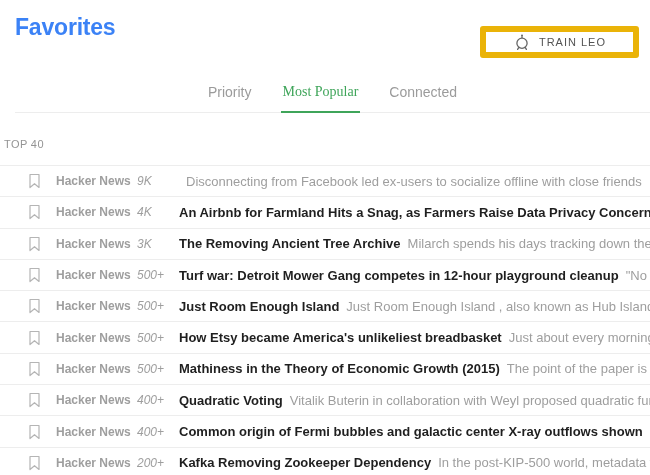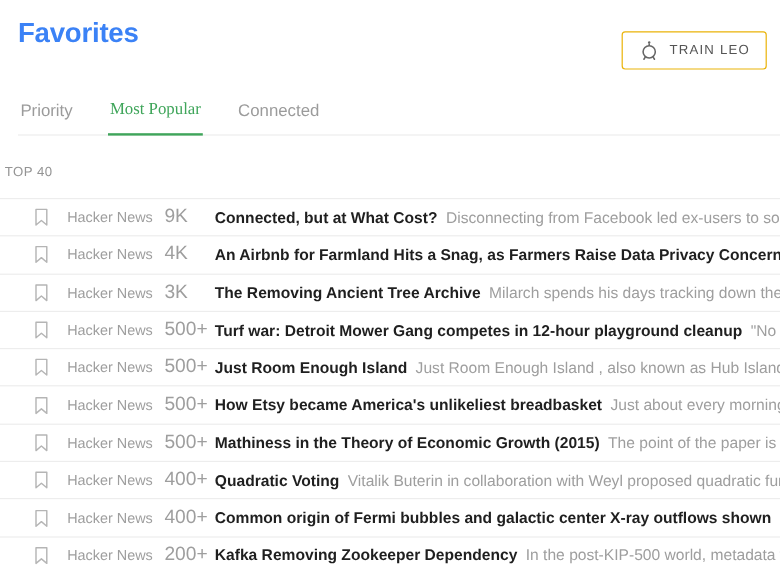--- a/index.html
+++ b/index.html
@@ -18,41 +18,42 @@
     margin: 14px 0 0 15px;
     font-size: 23px;
     font-weight: bold;
     color: #3b82f6;
     letter-spacing: -0.2px;
   }
   .train-btn {
     position: absolute;
     top: 12px; right: 11px;
     height: 32px;
-    padding: 0 13px;
+    padding: 0 27px;
     display: flex; align-items: center; gap: 8px;
     background: #fff;
-    border: 1px solid #eab308;
+    border: 6px solid #eab308;
     border-radius: 3px;
     font-family: "Liberation Sans", sans-serif;
     font-size: 11px;
     font-weight: 500;
     letter-spacing: 1px;
     color: #545454;
     cursor: pointer;
     justify-content: space-between;
   }
   .train-btn svg { display: block; }
 
   
   .tabs {
     display: flex;
     gap: 27px;
     margin: 43px 0 16px 15px;
     border-bottom: 1px solid var(--border, #ededed);
+    justify-content: center;
   }
   .tab {
     font-size: 14px;
     color: #9b9b9b;
     padding: 0 2px 11px 2px;
     cursor: pointer;
   }
   .tab.active {
     color: var(--accent, #3fa55a);
     border-bottom: 2px solid var(--accent, #3fa55a);
@@ -84,25 +85,27 @@
     width: 13px;
     flex: 0 0 13px;
     display: flex; align-items: center;
     cursor: pointer;
   }
   .row .source {
     flex: 0 0 81px;
     margin-left: 15px;
     font-size: 12px;
     color: #9e9e9e;
+    font-weight: bold;
   }
   .row .count {
     flex: 0 0 42px;
-    font-size: 16px;
+    font-size: 12px;
     color: #9e9e9e;
+    font-style: italic;
   }
   .row .title {
     font-size: 13px;
     font-weight: bold;
     color: #1f1f1f;
   }
   .row .snippet {
     font-size: 13px;
     color: #9e9e9e;
     margin-left: 7px;
@@ -138,21 +141,20 @@
 
   <div class="list">
     <div class="row">
       <span class="bookmark">
         <svg width="13" height="16" viewBox="0 0 13 16" fill="none">
           <path d="M2 1.5h9v13L6.5 10.7 2 14.5z" stroke="#b5b5b5" stroke-width="1.2" stroke-linejoin="round"></path>
         </svg>
       </span>
       <span class="source">Hacker News</span>
       <span class="count">9K</span>
-      <span class="title">Connected, but at What Cost?</span>
       <span class="snippet">Disconnecting from Facebook led ex-users to socialize offline with close friends</span>
     </div>
 
     <div class="row">
       <span class="bookmark">
         <svg width="13" height="16" viewBox="0 0 13 16" fill="none">
           <path d="M2 1.5h9v13L6.5 10.7 2 14.5z" stroke="#b5b5b5" stroke-width="1.2" stroke-linejoin="round"></path>
         </svg>
       </span>
       <span class="source">Hacker News</span>

